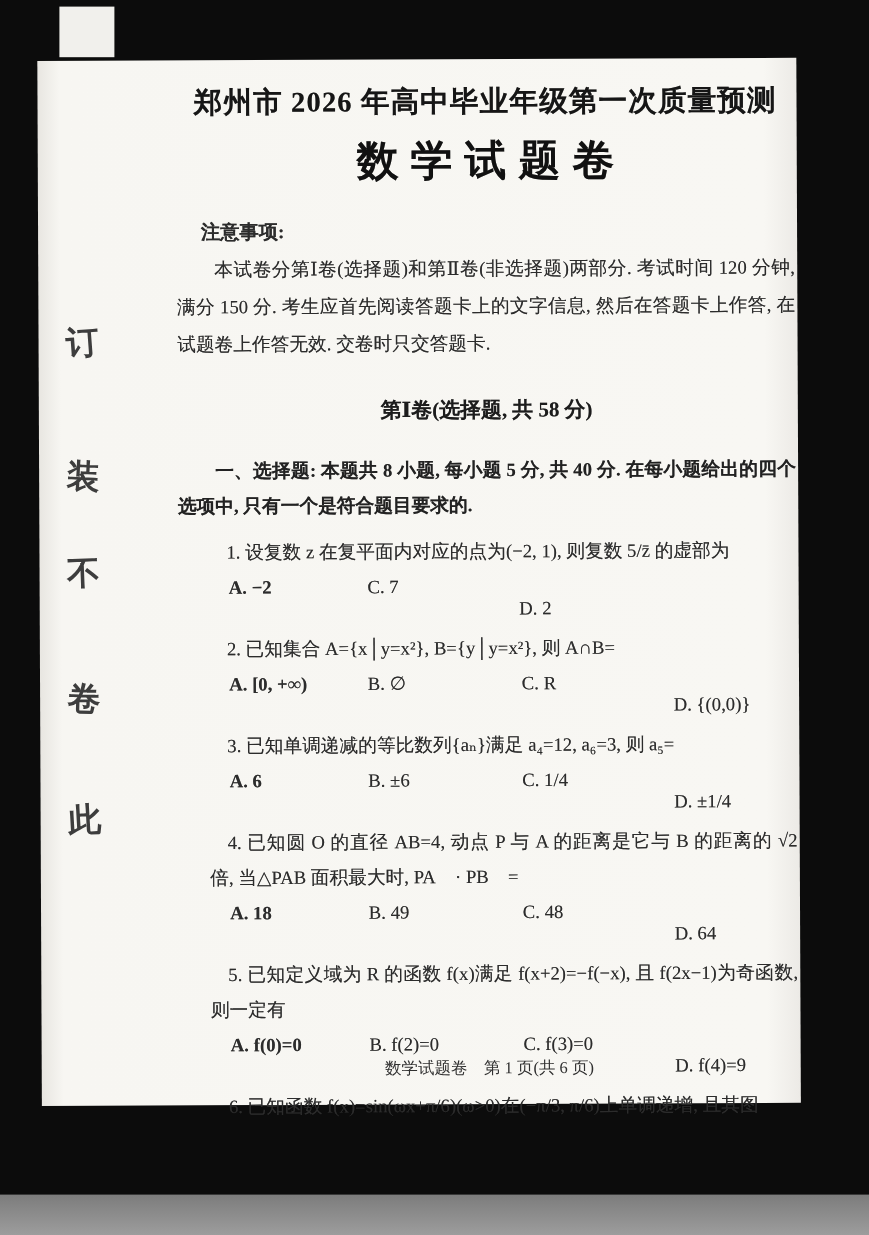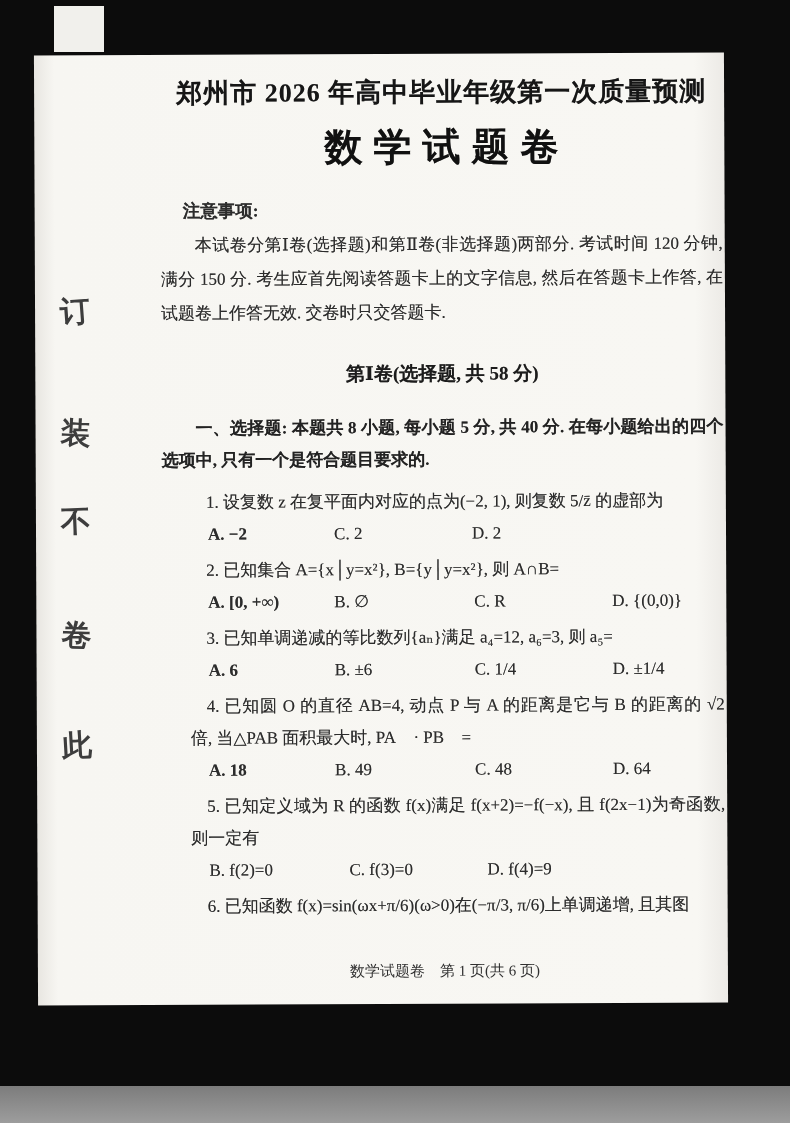--- a/index.html
+++ b/index.html
@@ -45,21 +45,21 @@
   .notice-heading { margin: 26px 0 0 22px; font-weight: 700; font-size: 17.5px; line-height: 24px; }
   .notice-body { margin: 6px 0 0 0; line-height: 34px; text-indent: 34px; text-align: justify; }
 
   .section-heading { text-align: center; font-weight: 700; font-size: 19px; margin-top: 30px; line-height: 28px; color: #1c1c1c; }
   .section-intro { margin: 24px 0 0 0; line-height: 32px; text-indent: 34px; font-weight: 700; text-align: justify; color: #222; }
 
   .questions { margin-top: 10px; }
   .question { margin: 0 0 6px 0; }
   .stem { margin: 0; padding-left: 28px; text-indent: 16px; line-height: 32px; text-align: justify; }
   .options { display: flex; padding-left: 46px; line-height: 28px; margin: 2px 0 4px 0; }
-  .opt1 { width: 126px; font-weight: bold; } .opt2 { width: 140px; } .opt3 { width: 138px; } .opt4 { flex: 1; }
+  .opt1 { width: 126px; font-weight: bold; } .opt2 { width: 140px; } .opt3 { width: 138px; } .opt4 { flex: 1; margin-top: 20px; }
 
   .footer { position: absolute; left: 126px; top: 908px; width: 562px;
     text-align: center; font-size: 15px; color: #303030; }
 </style>
 </head>
 <body>
 
 <div class="scan-frame">
 
   <div class="corner-notch"></div>
@@ -84,21 +84,21 @@
 
       <div class="section-heading">第Ⅰ卷(选择题, 共 58 分)</div>
       <p class="section-intro">一、选择题: 本题共 8 小题, 每小题 5 分, 共 40 分. 在每小题给出的四个选项中, 只有一个是符合题目要求的.</p>
 
       <div class="questions">
 
         <div class="question">
           <p class="stem">1. 设复数 z 在复平面内对应的点为(−2, 1), 则复数 5/z̄ 的虚部为</p>
           <div class="options">
             <span class="opt1">A. −2</span>
-            <span class="opt3">C. 2</span>
+            <span class="opt3">C. 7</span>
             <span class="opt4">D. 2</span>
           </div>
         </div>
 
         <div class="question">
           <p class="stem">2. 已知集合 A={x│y=x²}, B={y│y=x²}, 则 A∩B=</p>
           <div class="options">
             <span class="opt1">A. [0, +∞)</span>
             <span class="opt2">B. ∅</span>
             <span class="opt3">C. R</span>
@@ -122,20 +122,21 @@
             <span class="opt1">A. 18</span>
             <span class="opt2">B. 49</span>
             <span class="opt3">C. 48</span>
             <span class="opt4">D. 64</span>
           </div>
         </div>
 
         <div class="question">
           <p class="stem">5. 已知定义域为 R 的函数 f(x)满足 f(x+2)=−f(−x), 且 f(2x−1)为奇函数, 则一定有</p>
           <div class="options">
+            <span class="opt1">A. f(0)=0</span>
             <span class="opt2">B. f(2)=0</span>
             <span class="opt3">C. f(3)=0</span>
             <span class="opt4">D. f(4)=9</span>
           </div>
         </div>
 
         <div class="question">
           <p class="stem">6. 已知函数 f(x)=sin(ωx+π/6)(ω&gt;0)在(−π/3, π/6)上单调递增, 且其图</p>
         </div>
 

